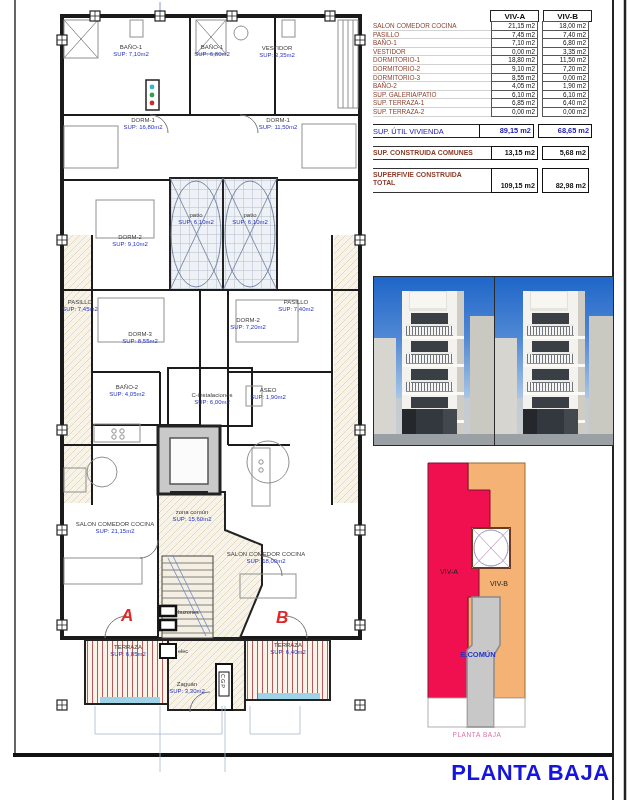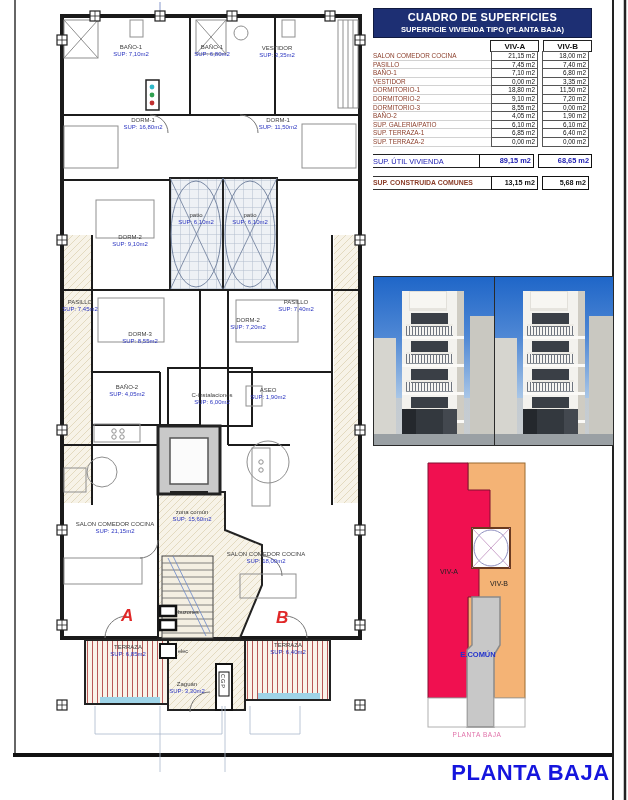--- a/index.html
+++ b/index.html
@@ -250,24 +250,20 @@
     </g>
     <polygon points="472,597 500,597 500,645 494,655 494,727 467,727 467,650 472,645" fill="#c8c8c8" stroke="#8a8a8a" stroke-width="1.5"></polygon>
     <g fill="#fff" stroke="#b0b0b0" stroke-width="1">
       <rect x="428" y="698" width="39" height="29"></rect>
       <rect x="494" y="698" width="31" height="29"></rect>
     </g>
   </g>
 </svg>
 
 <div class="stable">
-  <div class="thead">
-    <div class="t1">CUADRO DE SUPERFICIES</div>
-    <div class="t2">SUPERFICIE VIVIENDA TIPO  (PLANTA BAJA)</div>
-  </div>
   <div class="chrow">
     <div class="clbl"></div>
     <div class="chbox">VIV-A</div>
     <div class="csp"></div>
     <div class="chbox">VIV-B</div>
   </div>
 
   <div>
     <div class="srow">
           <div class="lbl">SALON COMEDOR COCINA</div>
@@ -347,20 +343,29 @@
 
   <div class="sumrow">
     <div class="slbl h14">
           <span>SUP. CONSTRUIDA COMUNES</span>
         </div>
     <div class="scell h14">13,15 m2</div>
     <div class="csp"></div>
     <div class="scell h14">5,68 m2</div>
   </div>
 
+  <div class="sumrow">
+    <div class="slbl h24">
+          <span>SUPERFIVIE CONSTRUIDA</span>
+          <span>TOTAL</span>
+        </div>
+    <div class="scell h24">109,15 m2</div>
+    <div class="csp"></div>
+    <div class="scell h24">82,98 m2</div>
+  </div>
 </div>
 
 <div class="photo photoA">
   <div class="nb nbl"></div>
   <div class="nb nbr"></div>
   <div class="bldg">
     <div class="ph"></div>
     <div class="fl">
           <div class="win"></div>
           <div class="rail"></div>

